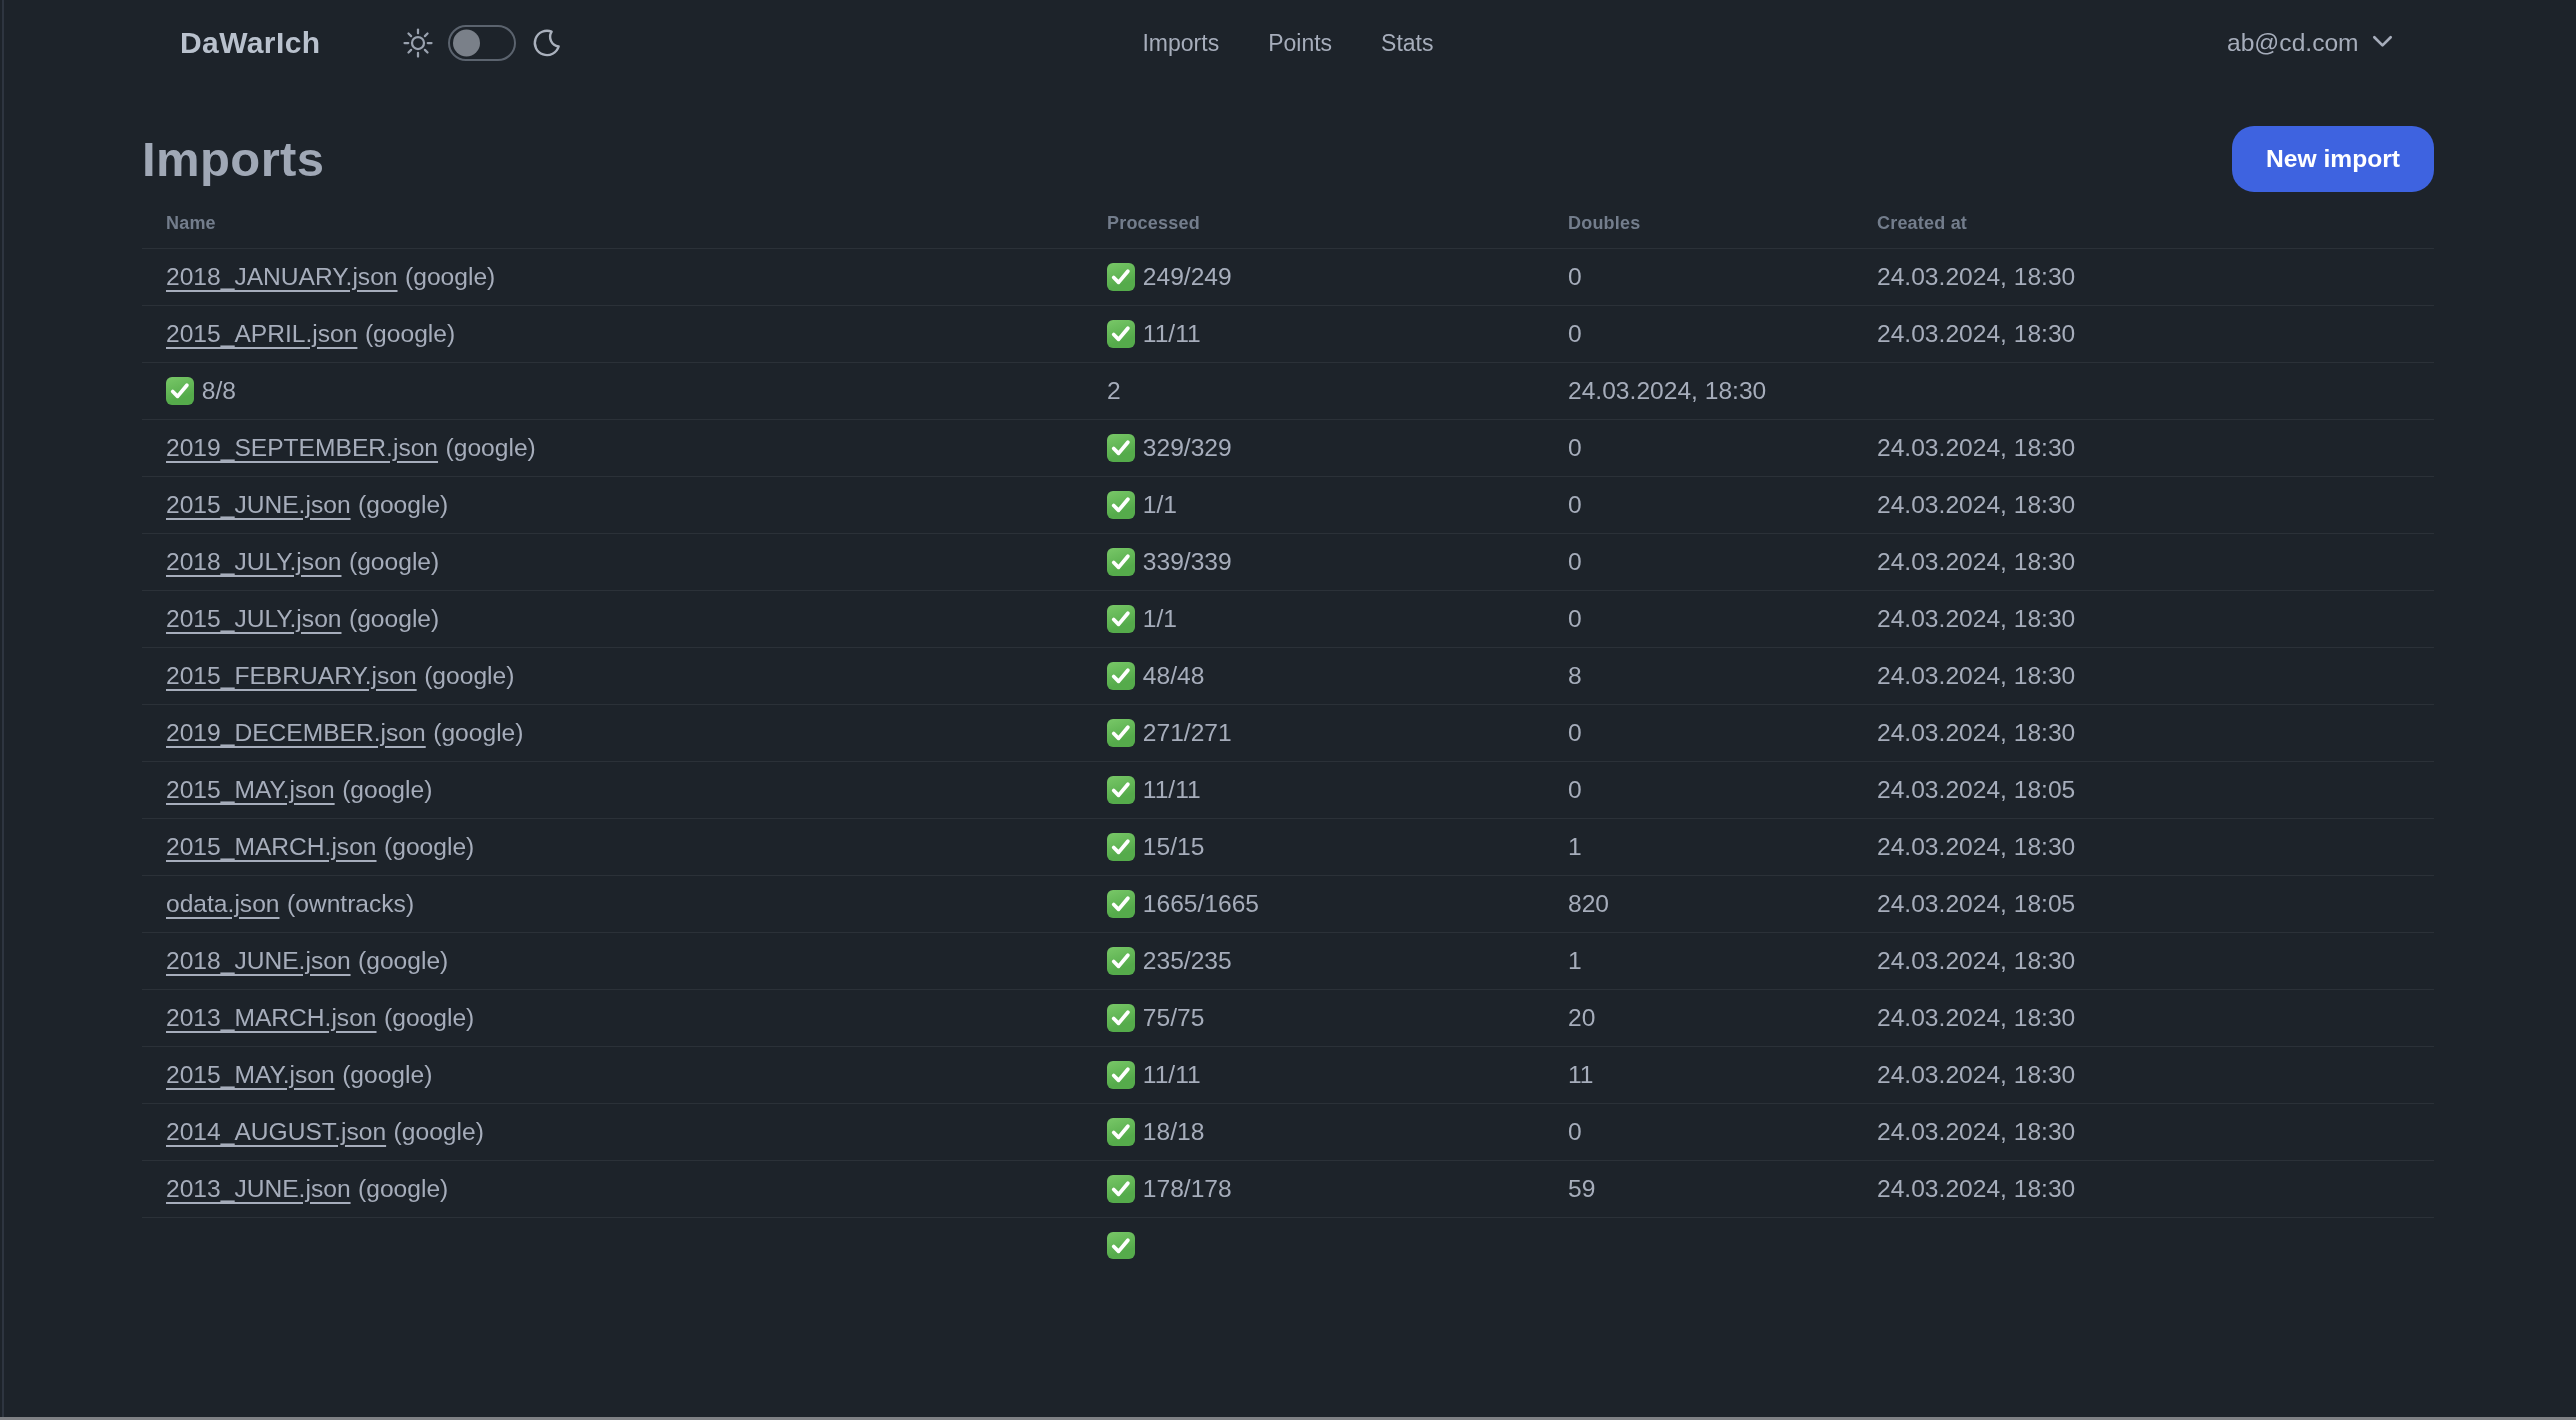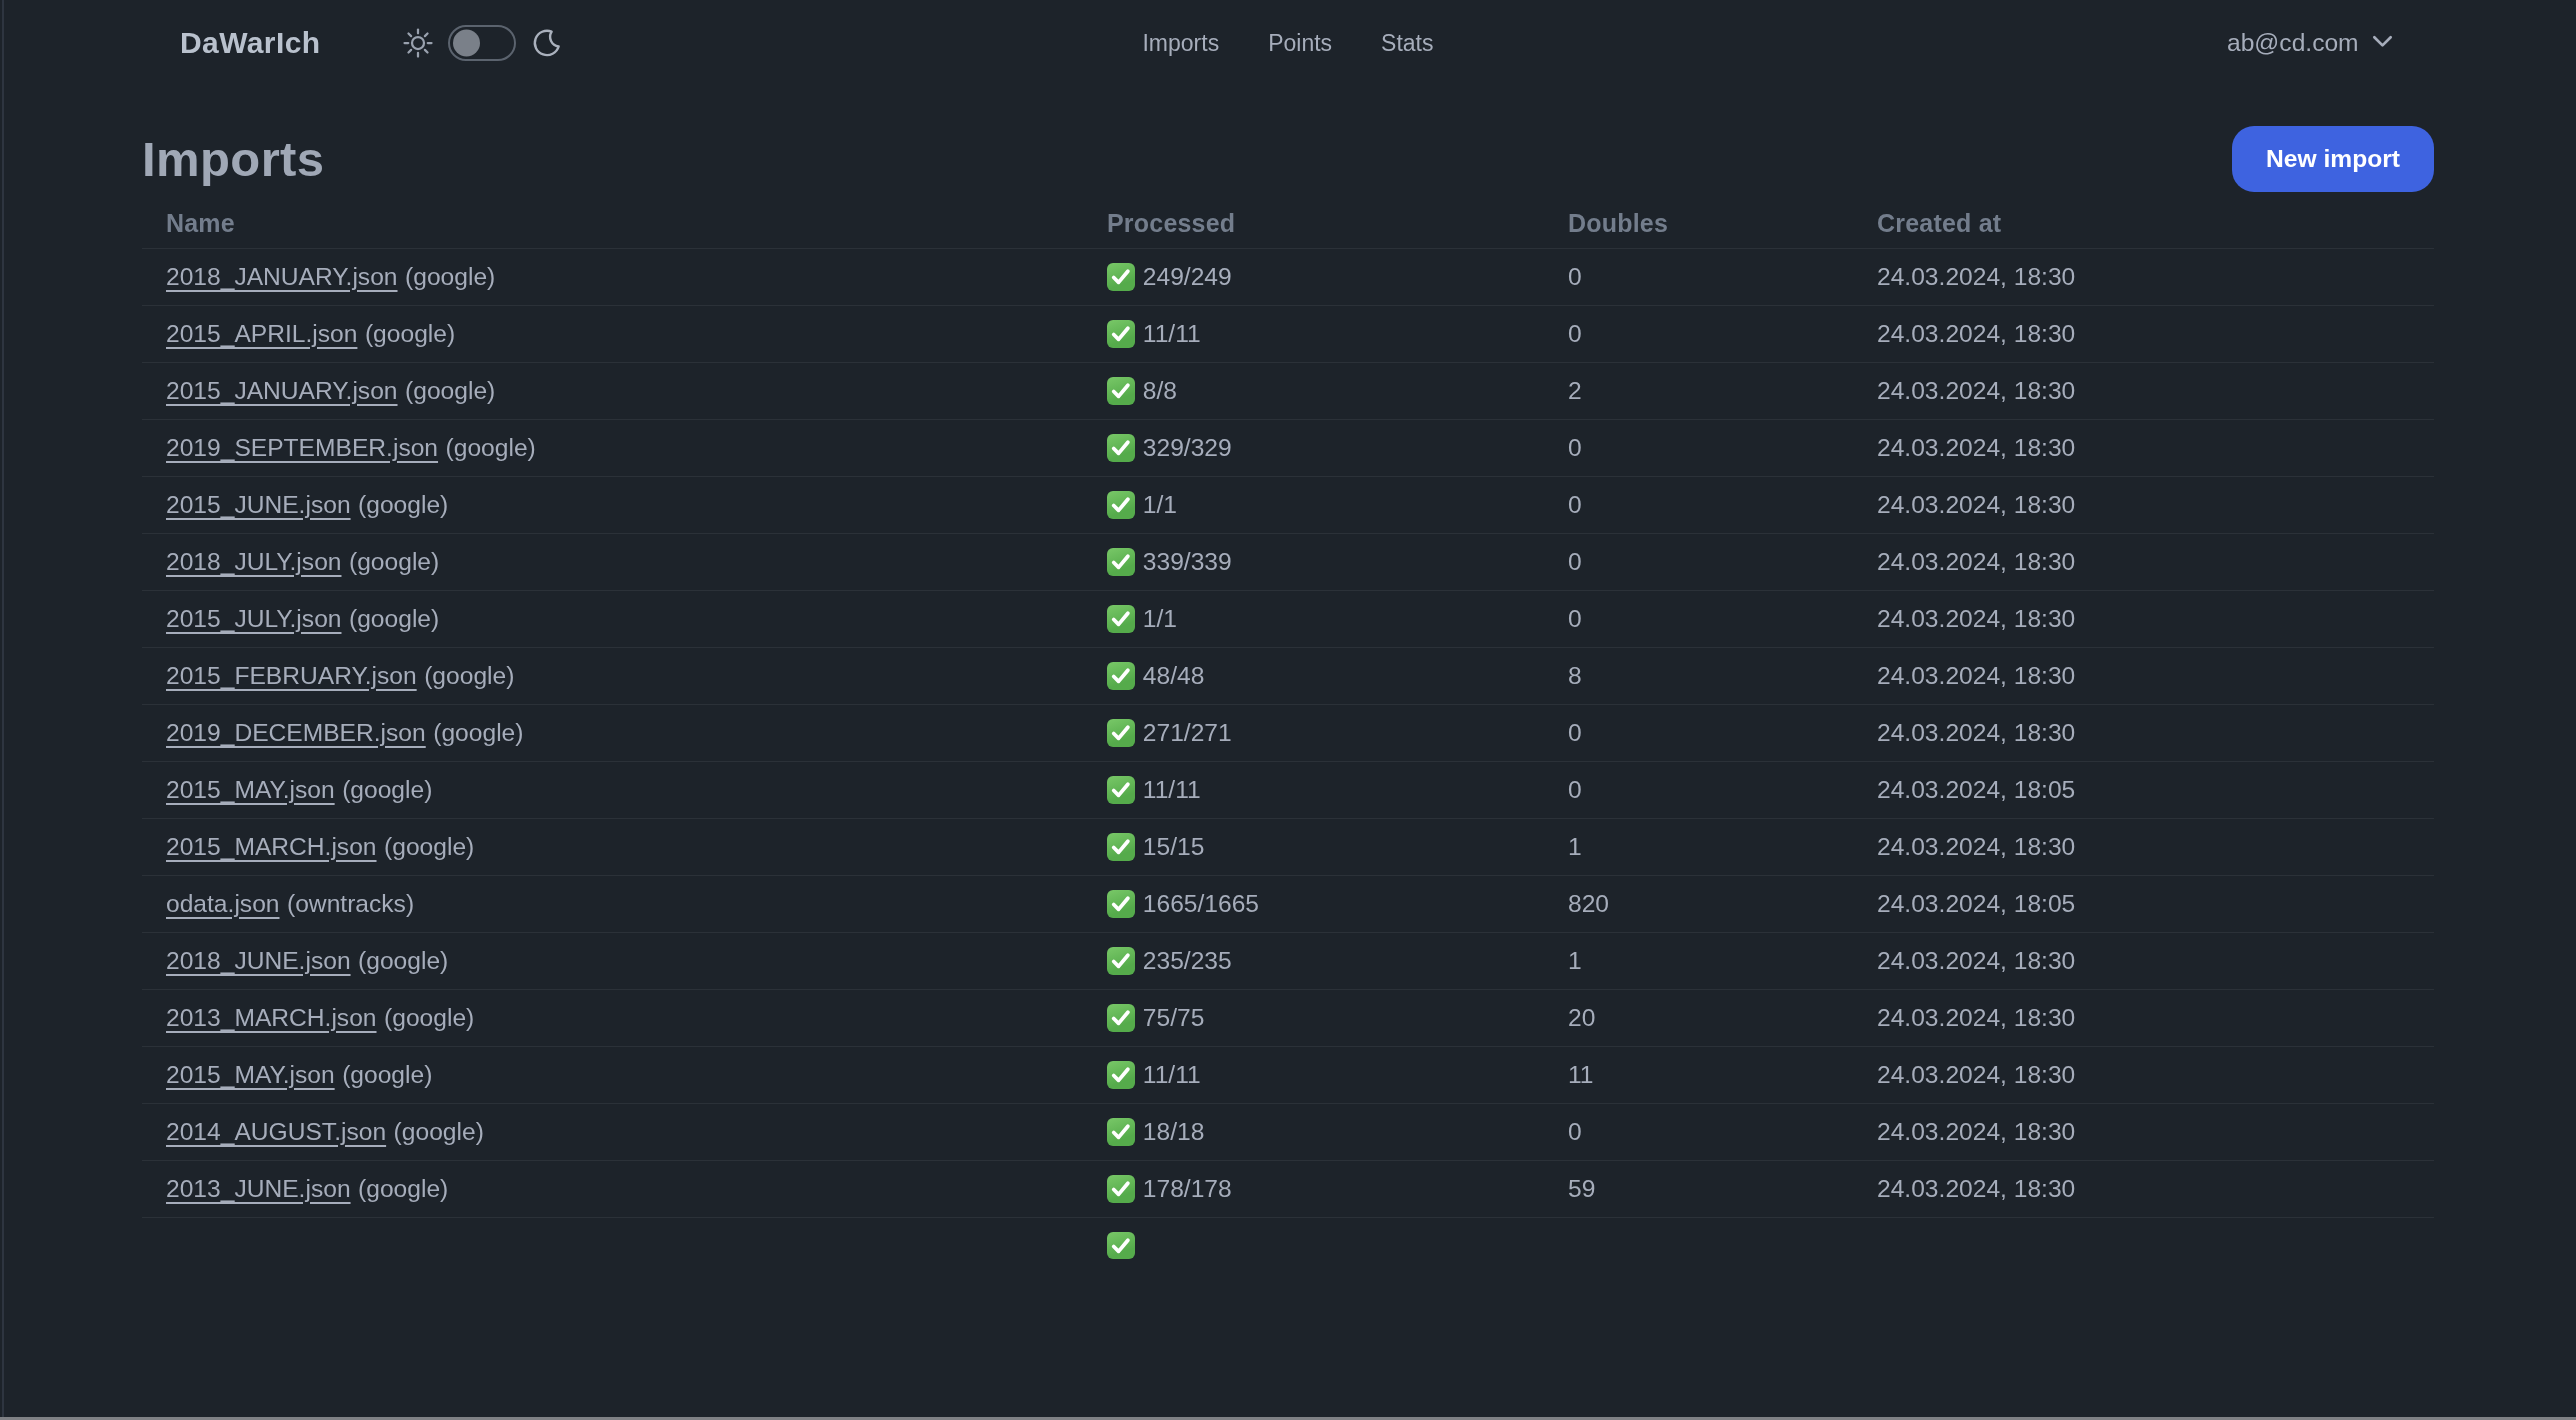--- a/index.html
+++ b/index.html
@@ -81,21 +81,21 @@
 
   
   .table { margin-top: 7.5px; }
   .thead, .trow {
     display: grid;
     grid-template-columns: 941px 461px 309px 558px;
     padding-left: 24px;
   }
   .thead { height: 48px; align-items: center; }
   .th {
-    font-size: 25px; font-weight: bold; color: #737d8c; letter-spacing: 0.2px;
+    font-size: 18px; font-weight: bold; color: #737d8c; letter-spacing: 0.2px;
   }
   .trow {
     height: 57px; align-items: center;
     border-top: 0.7px solid rgba(166, 173, 187, 0.10);
     font-size: 24.6px;
   }
   .cell { color: #a6adbb; white-space: nowrap; }
   .file-link {
     color: #a6adbb; text-decoration: underline;
     text-underline-offset: 5.2px; text-decoration-thickness: 1.5px;
@@ -200,23 +200,20 @@
           <polyline points="9,19.5 15.5,26 28,11"></polyline>
         </svg>
       </span>
       <span>11/11</span>
     </div>
     <div class="cell">0</div>
     <div class="cell">24.03.2024, 18:30</div>
   </div>
 
   <div class="trow">
-    <div class="cell name-cell">
-      <a class="file-link">2015_JANUARY.json</a><span class="source">(google)</span>
-    </div>
     <div class="cell processed-cell">
       <span class="check">
         <svg width="27.6" height="27.6" viewBox="0 0 37 37" fill="none" stroke="#ffffff" stroke-width="5" stroke-linecap="round" stroke-linejoin="round">
           <polyline points="9,19.5 15.5,26 28,11"></polyline>
         </svg>
       </span>
       <span>8/8</span>
     </div>
     <div class="cell">2</div>
     <div class="cell">24.03.2024, 18:30</div>

